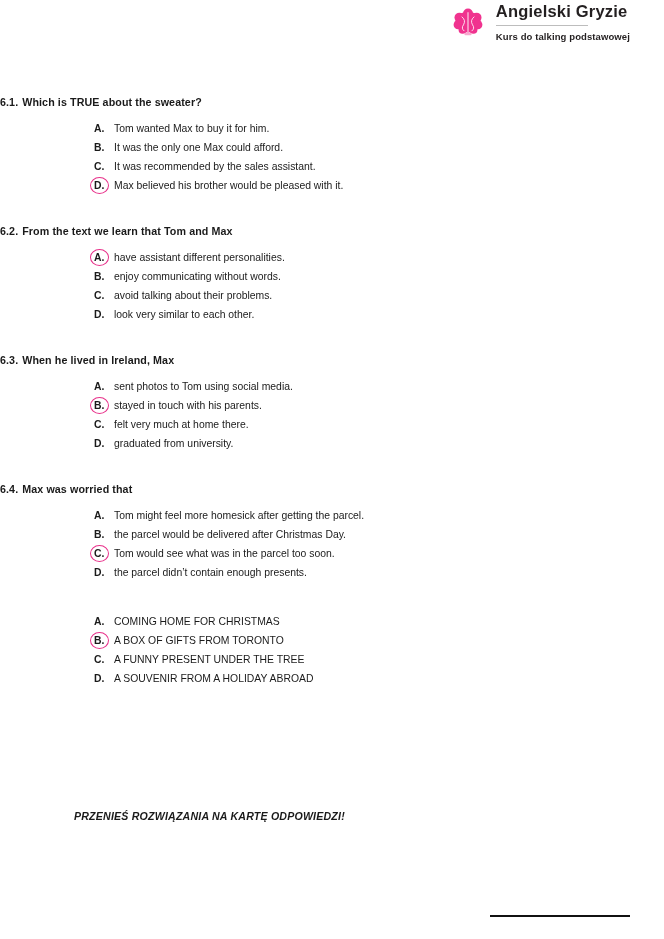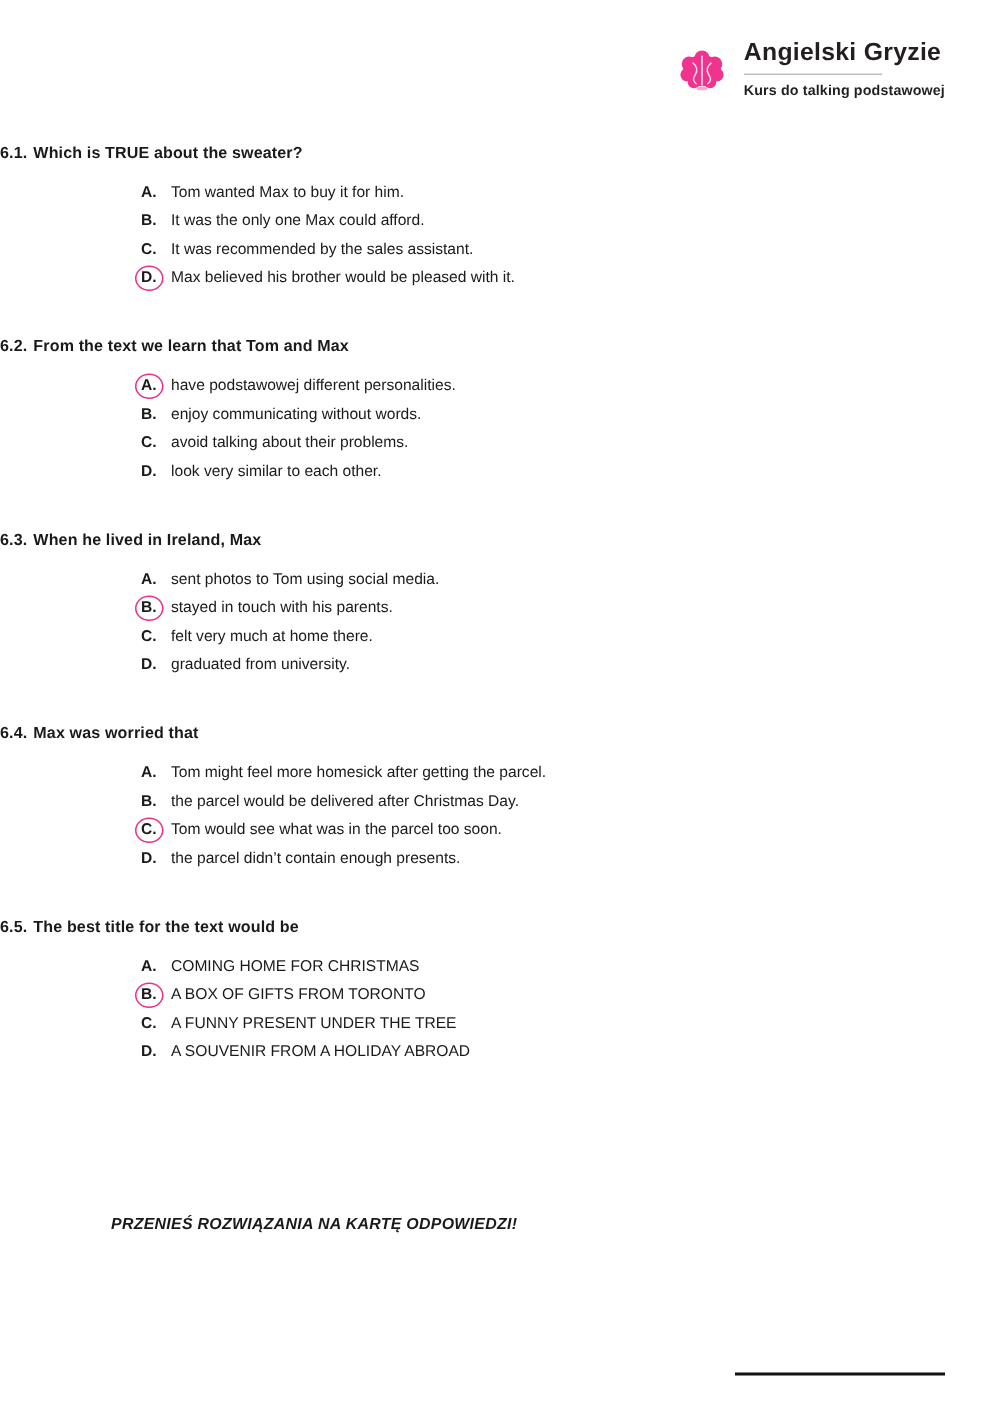--- a/index.html
+++ b/index.html
@@ -17,24 +17,24 @@
   }
   .page {
     position: relative;
     width: 664px;
     height: 939px;
   }
 
   
   .brand {
     position: absolute;
-    top: 26px;
+    top: 2px;
     right: 34px;
     display: flex;
-    align-items: flex-end;
+    align-items: center;
     gap: 10px;
   }
   .brand-mark {
     width: 36px;
     height: 36px;
     margin-top: 2px;
     flex: none;
   }
   .brand-text {
     display: flex;
@@ -207,21 +207,21 @@
 
     <div class="question-block">
       <div class="q-head">
         <span class="q-num">6.2.</span><span>From the text we learn that Tom and Max</span>
       </div>
       <div class="option-row">
         <span class="opt-letter-wrap">
           <span class="opt-circle"></span>
           <span class="opt-letter">A.</span>
         </span>
-        <span class="opt-text">have podstawowej different personalities.</span>
+        <span class="opt-text">have assistant different personalities.</span>
       </div>
       <div class="option-row">
         <span class="opt-letter-wrap">
           <span class="opt-letter">B.</span>
         </span>
         <span class="opt-text">enjoy communicating without words.</span>
       </div>
       <div class="option-row">
         <span class="opt-letter-wrap">
           <span class="opt-letter">C.</span>
@@ -292,23 +292,20 @@
       </div>
       <div class="option-row">
         <span class="opt-letter-wrap">
           <span class="opt-letter">D.</span>
         </span>
         <span class="opt-text">the parcel didn’t contain enough presents.</span>
       </div>
     </div>
 
     <div class="question-block">
-      <div class="q-head">
-        <span class="q-num">6.5.</span><span>The best title for the text would be</span>
-      </div>
       <div class="option-row">
         <span class="opt-letter-wrap">
           <span class="opt-letter">A.</span>
         </span>
         <span class="opt-text">COMING HOME FOR CHRISTMAS</span>
       </div>
       <div class="option-row">
         <span class="opt-letter-wrap">
           <span class="opt-circle"></span>
           <span class="opt-letter">B.</span>

